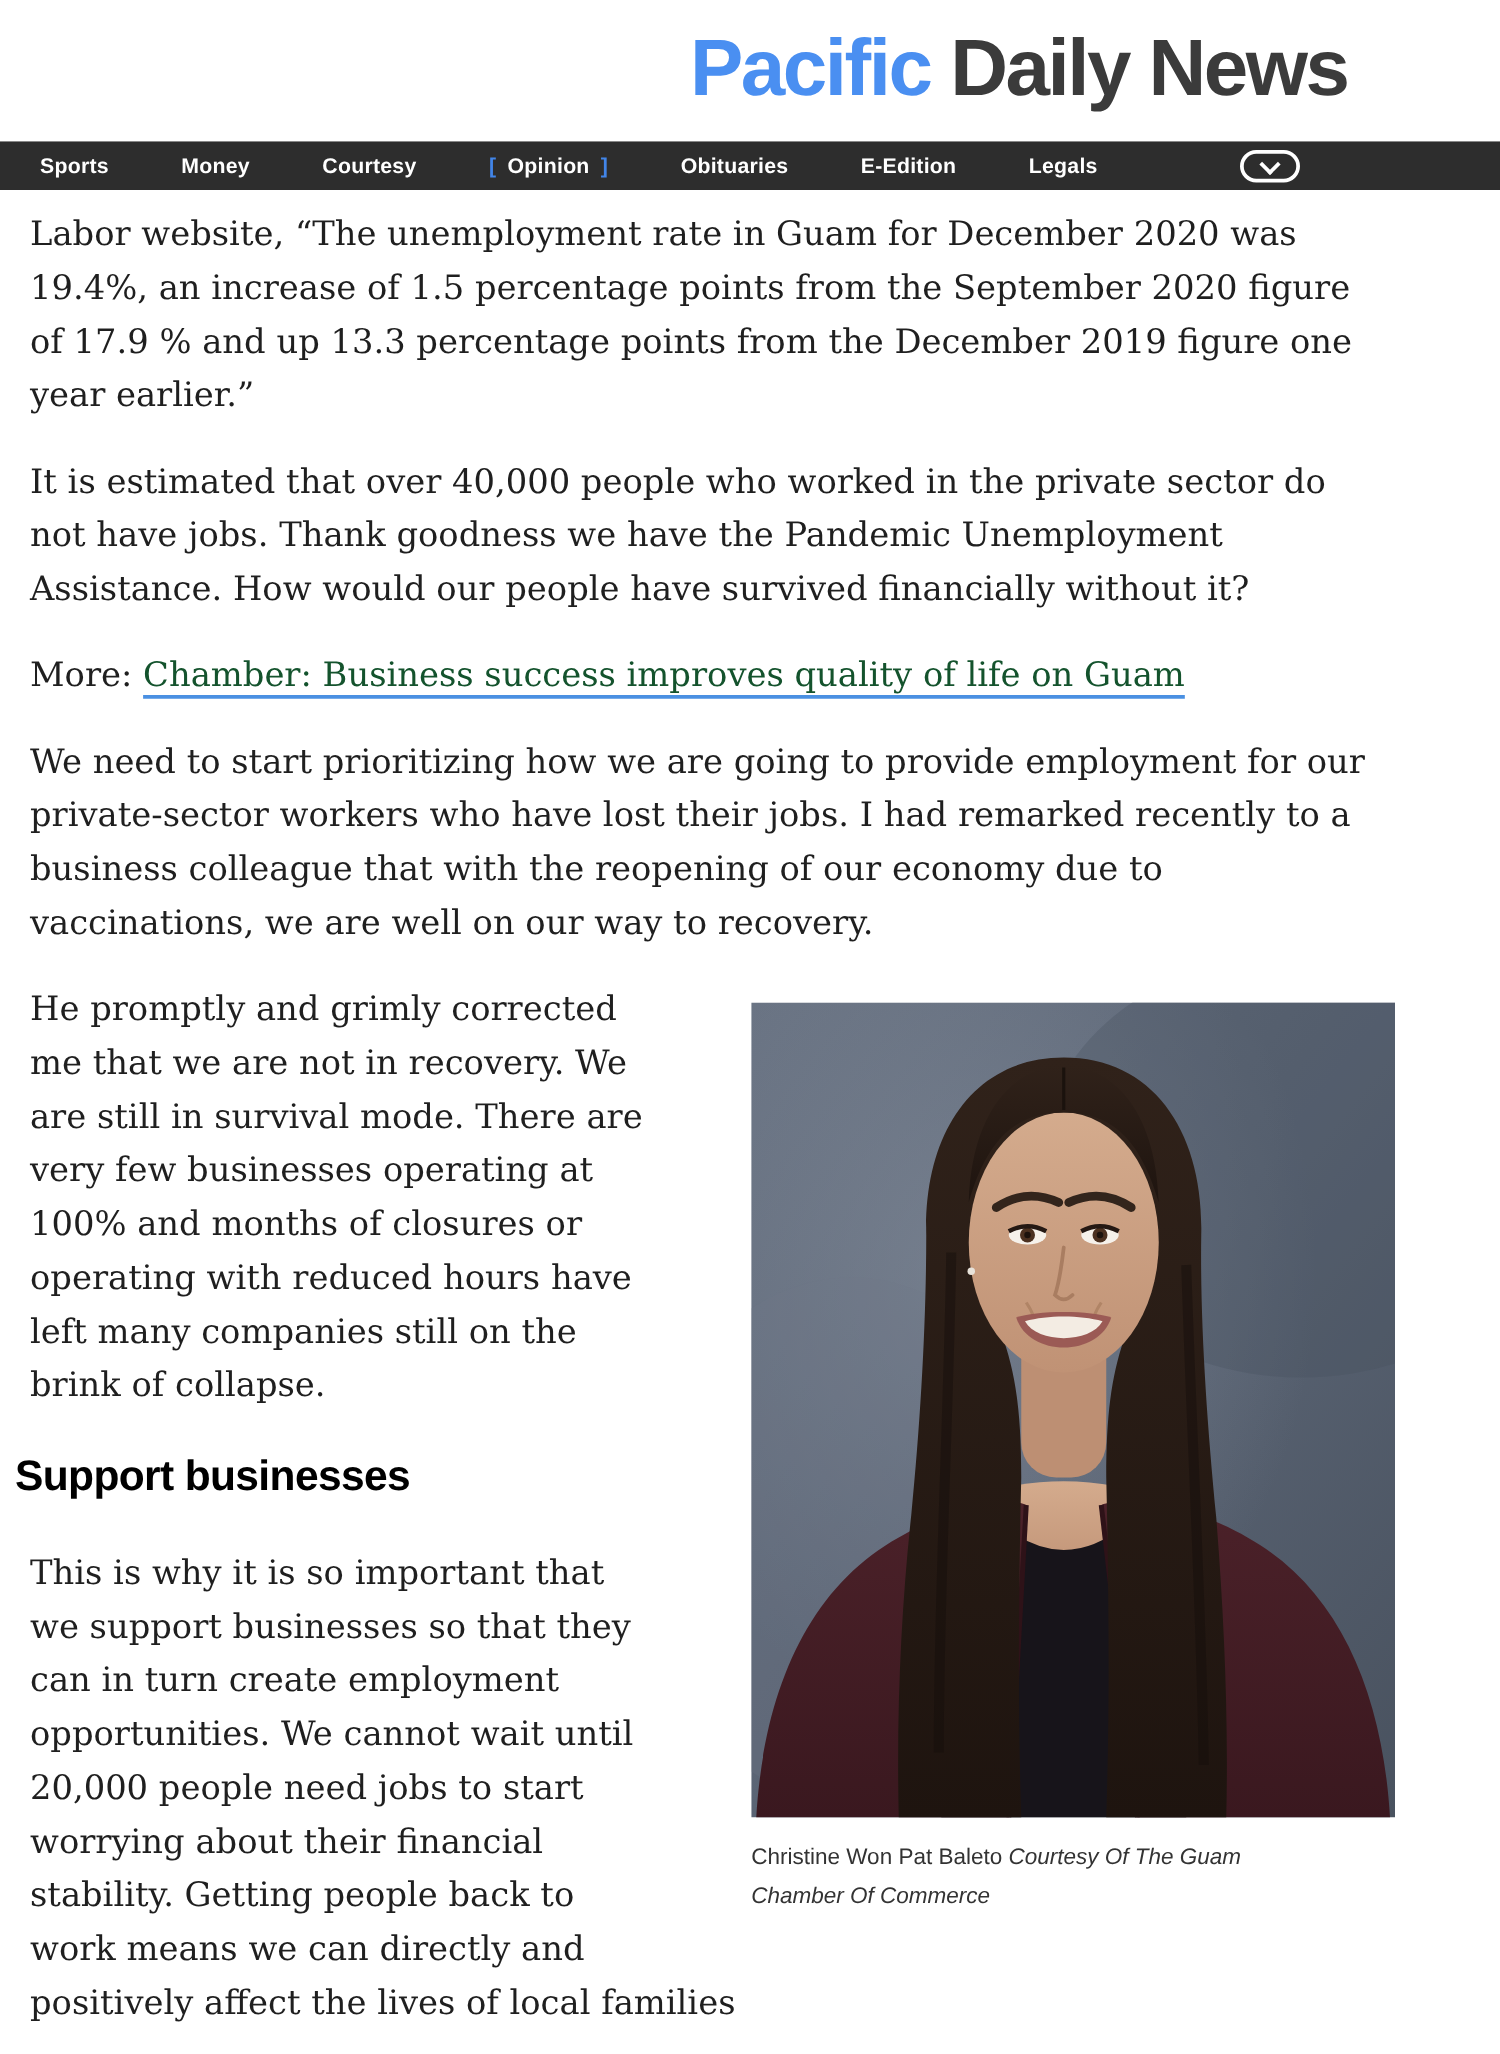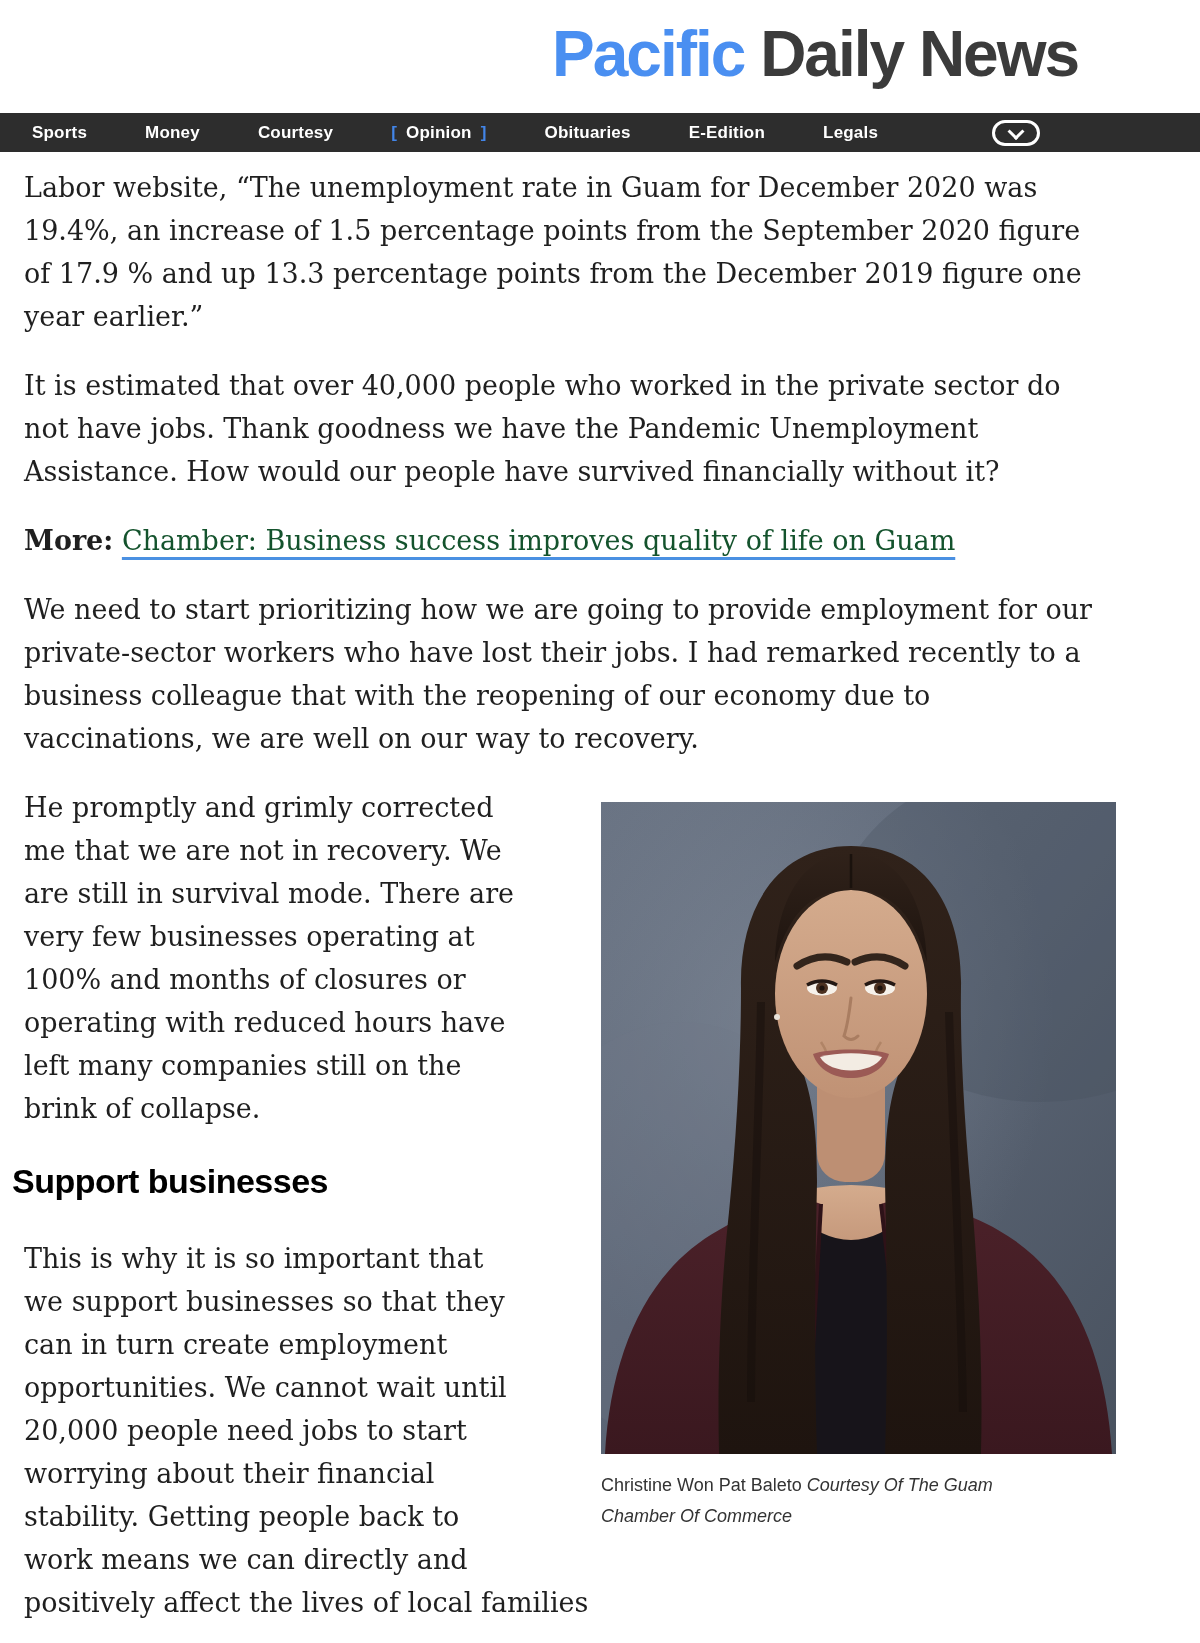--- a/index.html
+++ b/index.html
@@ -26,21 +26,21 @@
              border:3px solid #fff;border-radius:14px;display:flex;align-items:center;
              justify-content:center;cursor:pointer;padding:0;}
   .chev{display:block;width:9px;height:9px;border-left:3px solid #fff;border-bottom:3px solid #fff;
         transform:rotate(-45deg) translate(1px,-1px);}
 
   
   .article{padding:0 84px 0 12px;font-family:"DejaVu Serif","Liberation Serif",serif;
            font-size:27px;line-height:43px;color:#1f1f1f;}
   .article p{margin:26px 12px;}
   .article p.first{margin-top:14px;}
-  .article .more-row strong{font-weight:bold;}
+  .article .more-row strong{font-weight:normal;}
   .article a.inline-link{color:#14532d;text-decoration:underline;
            text-decoration-color:#4a90e2;text-decoration-thickness:3px;
            text-underline-offset:7px;cursor:pointer;}
   .section-heading{font-family:"Liberation Sans",sans-serif;font-weight:bold;
            font-size:34px;color:#000000;letter-spacing:-.5px;margin:30px 0 34px;}
 
   
   .wrap-section{overflow:visible;}
   figure.portrait{float:right;width:515px;margin:16px 0 8px 80px;}
   figure.portrait svg{display:block;width:515px;height:652px;}

